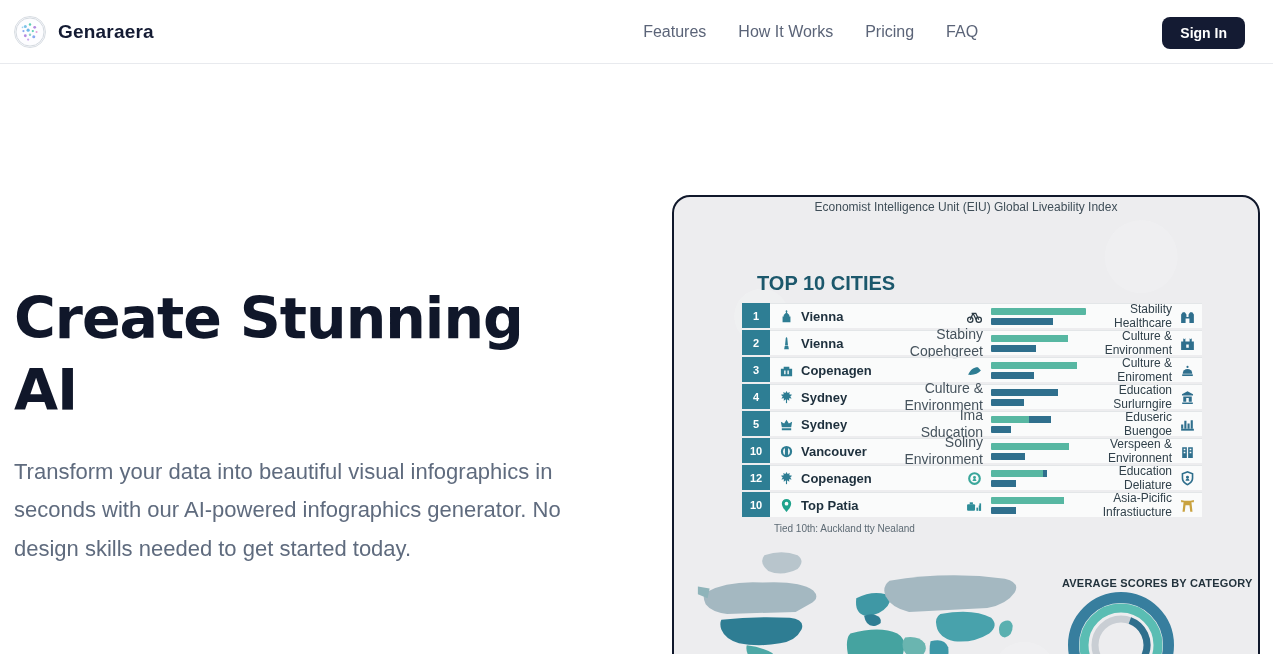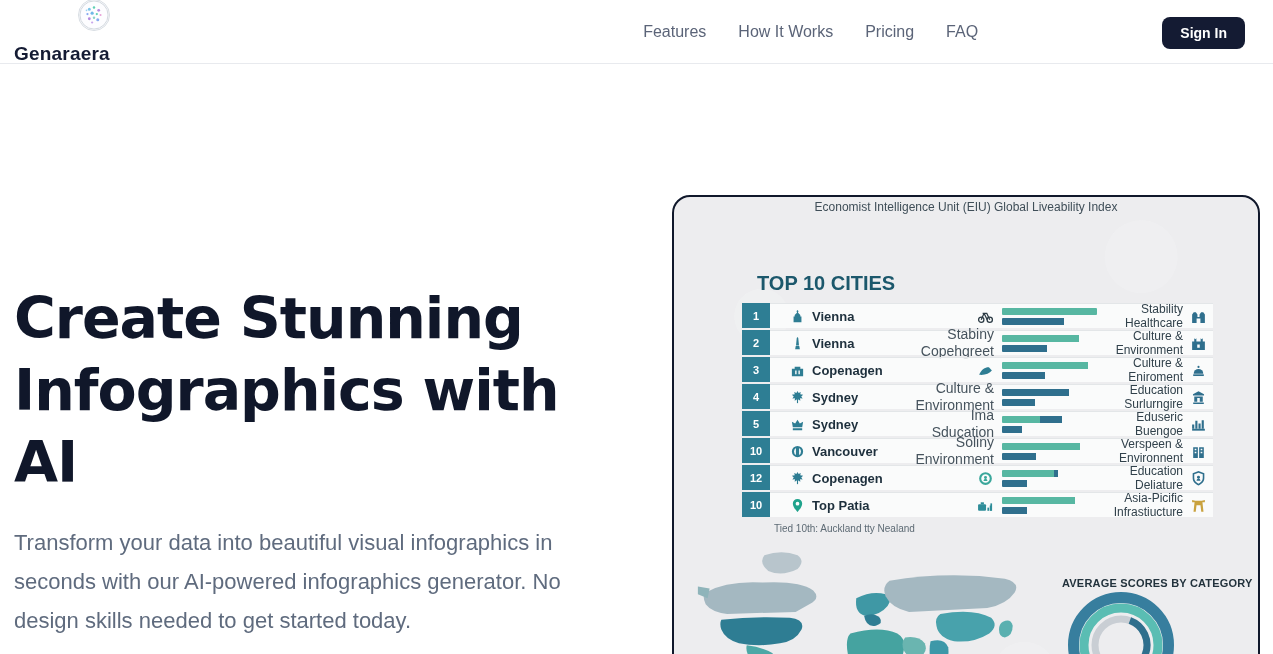--- a/index.html
+++ b/index.html
@@ -3,21 +3,21 @@
 <meta charset="utf-8">
 <style>
   * { margin:0; padding:0; box-sizing:border-box; }
   html,body { width:1273px; height:654px; overflow:hidden; background:#ffffff;
     font-family:"Liberation Sans", sans-serif; }
   body { position:relative; }
 
   
   .header { position:absolute; left:0; top:0; width:1273px; height:64px;
     background:#fff; border-bottom:1px solid #e8eaee; display:flex; align-items:center; z-index:5;}
-  .brand { display:flex; align-items:flex-end; gap:12px; margin-left:14px; cursor:pointer;flex-direction:column;}
+  .brand { display:flex; align-items:center; gap:12px; margin-left:14px; cursor:pointer;}
   .logo-circle { width:32px; height:32px; border-radius:50%; border:1px solid #d8dde3; background:#fdfdff; }
   .brand-name { font-size:19px; font-weight:700; color:#141b33; letter-spacing:.2px; }
   .nav { position:absolute; left:50%; transform:translateX(2%); display:flex; gap:32px; }
   .nav a { text-decoration:none; color:#5b6478; font-size:16px; cursor:pointer; }
   .signin { position:absolute; right:28px; top:17px; background:#141b33; color:#fff;
     border:none; border-radius:8px; padding:8px 18px; font-size:14px; font-weight:600; cursor:pointer;
     font-family:"Liberation Sans", sans-serif;}
 
   
   .hero-left { position:absolute; left:14px; top:258px; width:636px; }
@@ -40,21 +40,21 @@
   .ig-title { margin-top:22px; text-align:center; font-size:23px; font-weight:800;
     color:#1c586c; letter-spacing:.2px; }
   .ig-sub { margin-top:3px; text-align:center; font-size:12px; color:#3f4e58; }
   .ig-section { position:absolute; left:83px; top:75px; font-size:20px; font-weight:800; color:#1c586c; }
 
   .table { position:absolute; left:68px; top:106px; width:438px; }
   .trow { display:flex; align-items:stretch; height:25px; margin-bottom:2px; }
   .rank { width:28px; background:#2e7e94; color:#fff; display:flex; align-items:center;
     justify-content:center; font-size:11px; font-weight:700; flex:none; }
   .rowbody { flex:1; background:rgba(252,253,253,.85); display:flex; align-items:center;
-    padding-left:18px; border-top:1px solid #e3e6e8; }
+    padding-left:7px; border-top:1px solid #e3e6e8; }
   .cicon { width:19px; display:flex; justify-content:center; flex:none; }
   .city { width:103px; font-size:13px; font-weight:700; color:#1d2f3c; padding-left:5px; flex:none;
     white-space:nowrap; }
   .mid { width:84px; flex:none; display:flex; justify-content:flex-end; align-items:center;
     text-align:right; font-size:14px; color:#46535d; line-height:1.2; }
   .bars { width:95px; flex:none; margin-left:8px; display:flex; flex-direction:column; gap:3px; }
   .bar { height:7px; display:flex; border-radius:1px; overflow:hidden; }
   .bar span { height:100%; display:block; }
   .rlabel { width:82px; flex:none; text-align:right; font-size:12px; color:#31414b;
     line-height:1.2; margin-left:4px; }
@@ -95,21 +95,20 @@
     <a>How It Works</a>
     <a>Pricing</a>
     <a>FAQ</a>
   </nav>
   <button class="signin">Sign In</button>
 </div>
 
 <div class="hero-left">
   <h1 class="hero-title">
     <span style="display:block">Create Stunning</span>
-    <span style="display:block">Infographics with</span>
     <span style="display:block">AI</span>
   </h1>
   <p class="hero-desc">Transform your data into beautiful visual infographics in seconds with our AI-powered infographics generator. No design skills needed to get started today.</p>
 </div>
 
 <div class="card">
   <div class="card-pattern"></div>
   <div class="ig-sub">Economist Intelligence Unit (EIU) Global Liveability Index</div>
   <div class="ig-section">TOP 10 CITIES</div>
 

